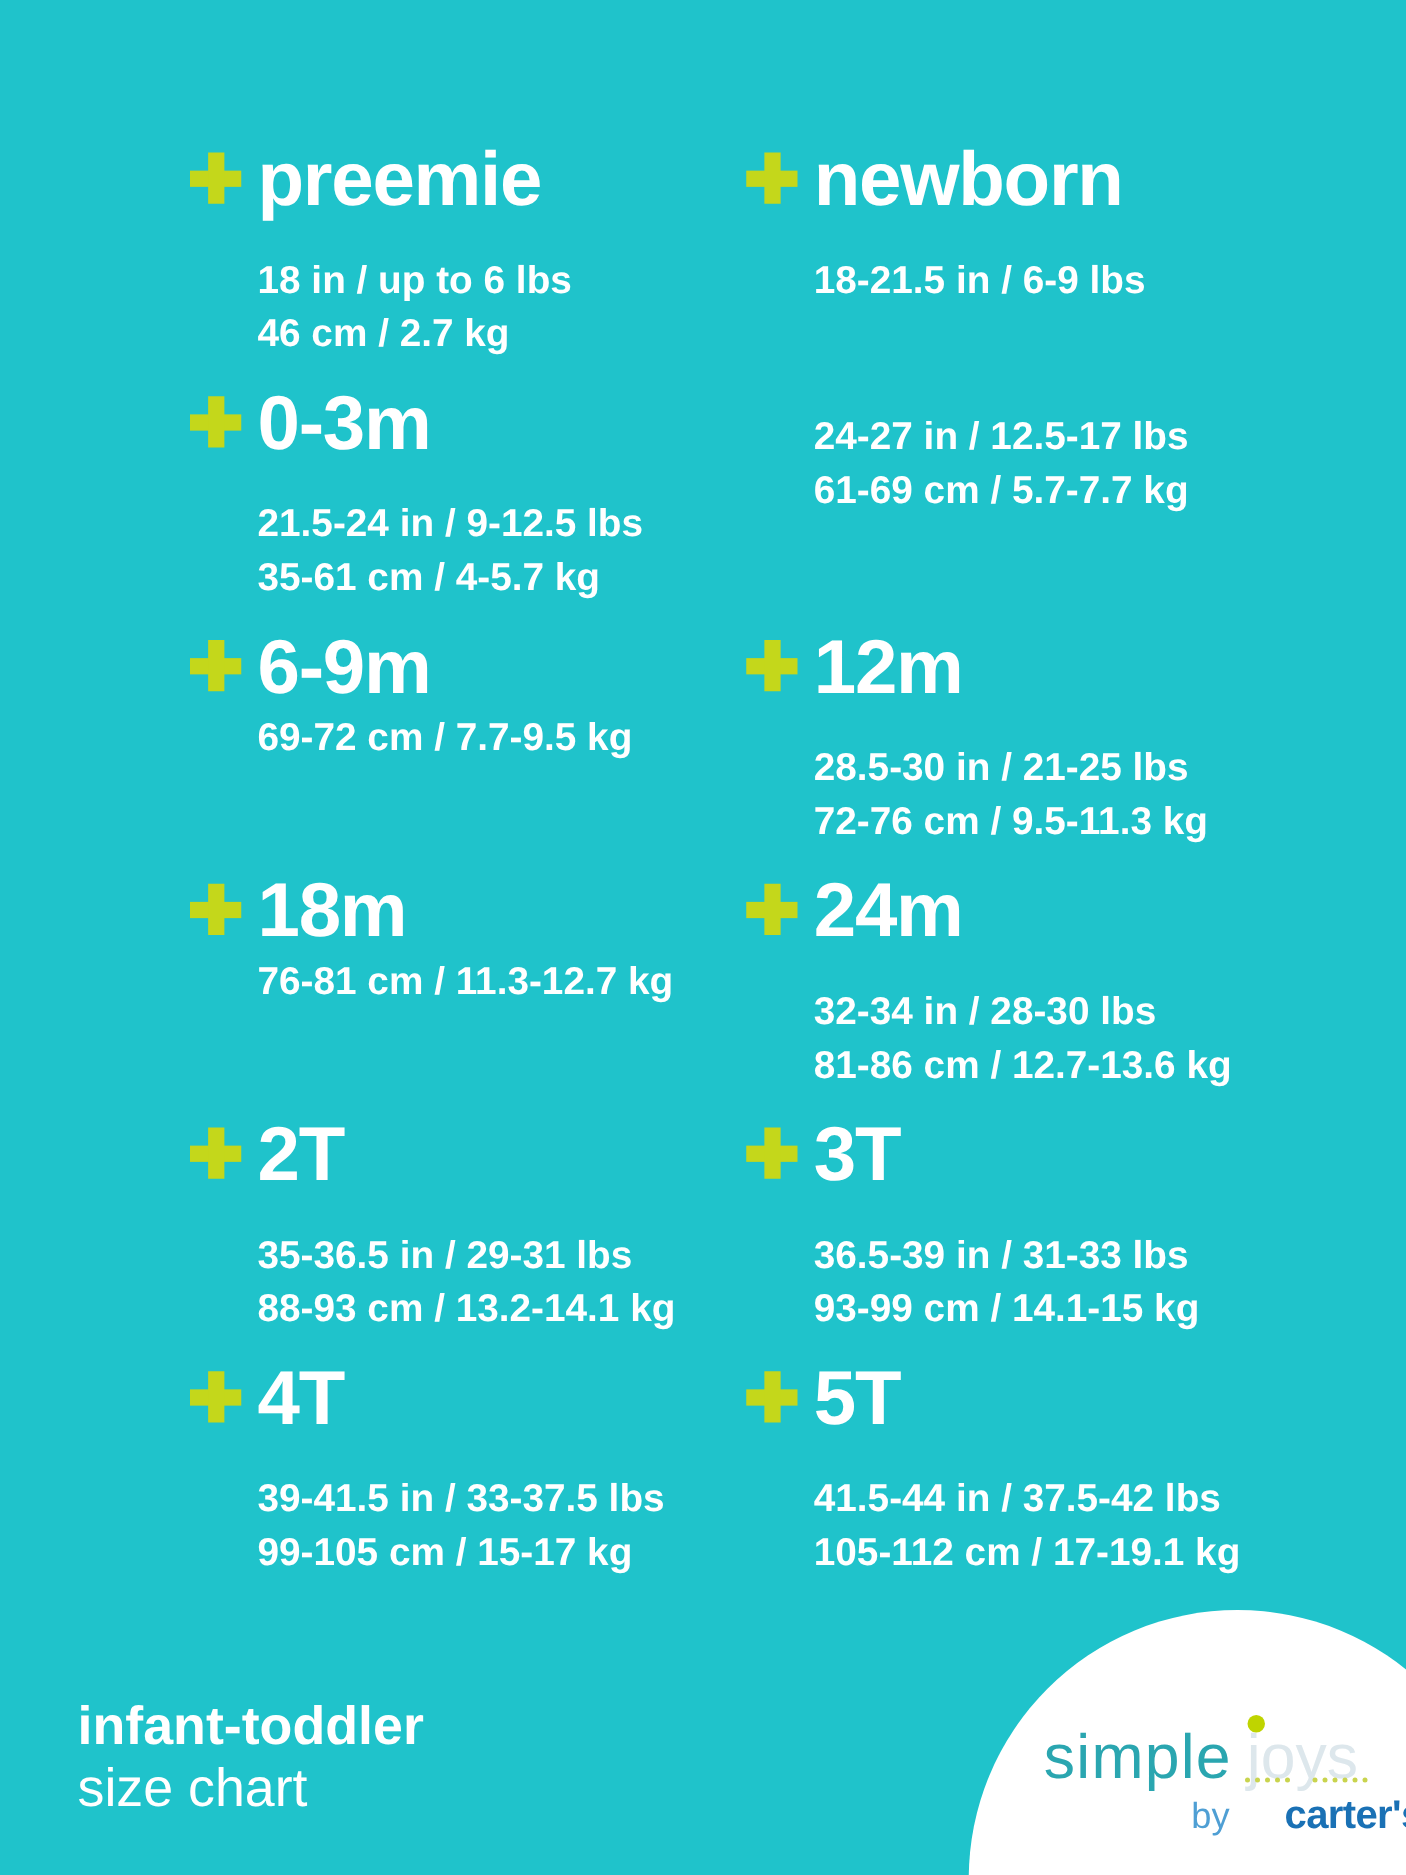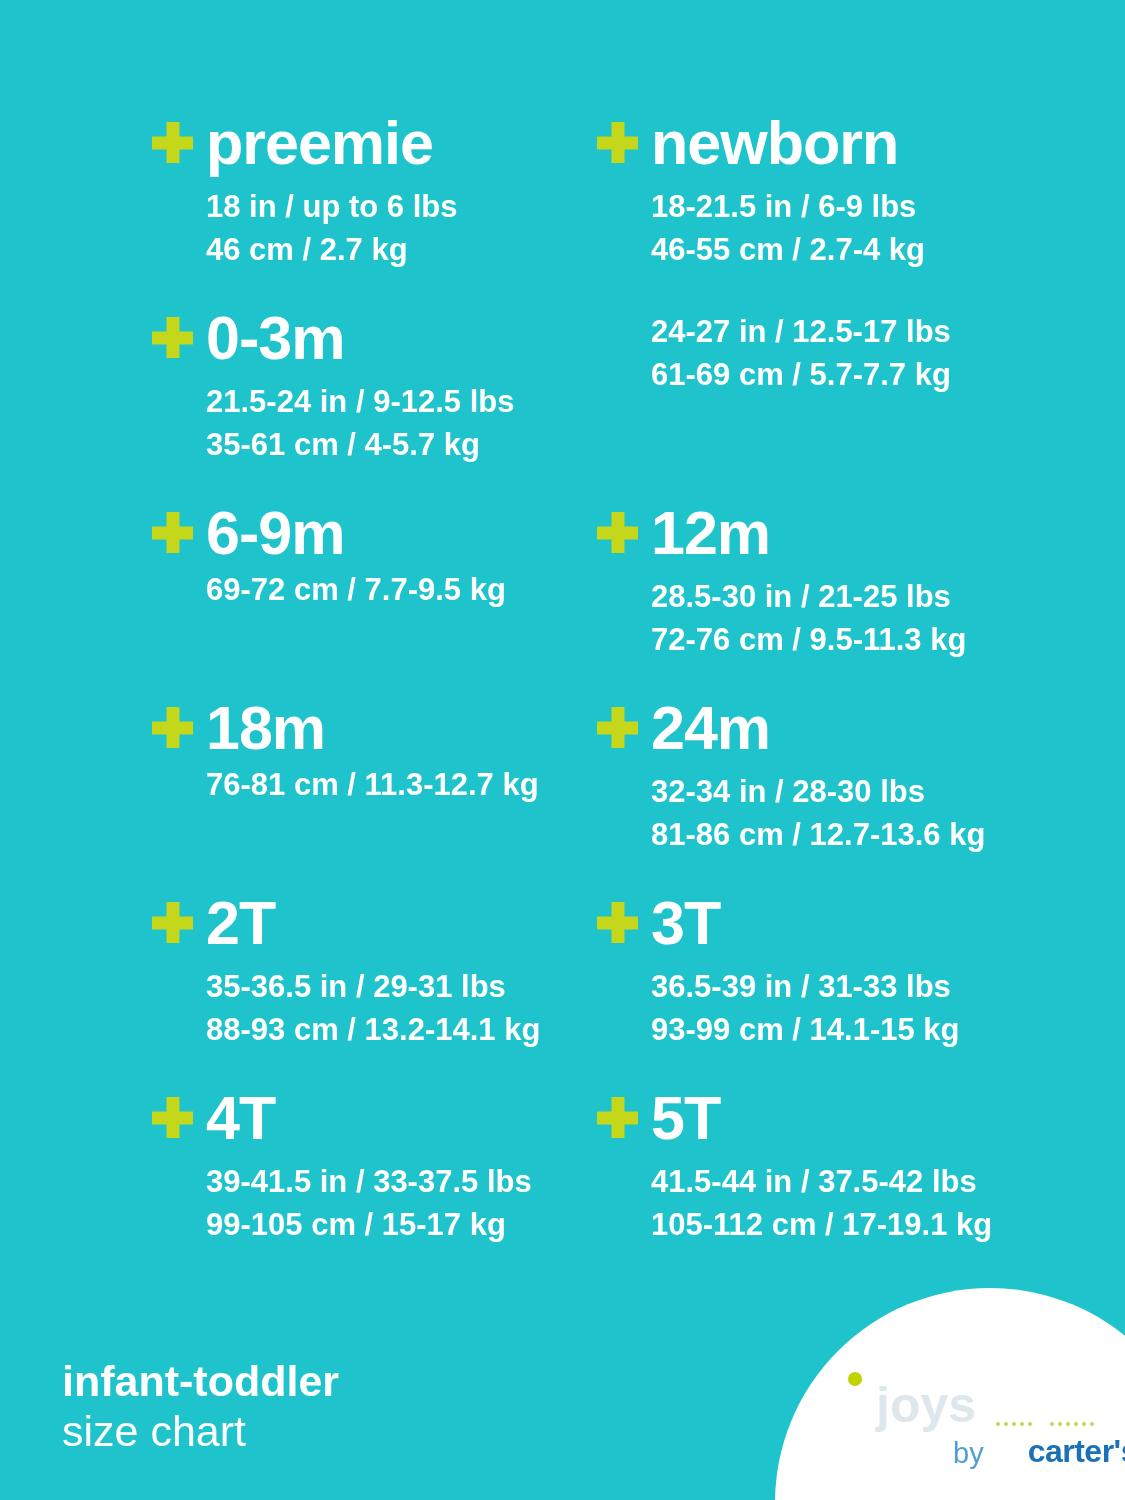--- a/index.html
+++ b/index.html
@@ -20,33 +20,33 @@
   }
   .cell{overflow:visible;}
   .title-row{display:flex;align-items:flex-start;gap:13px;height:70px;}
   .plus{width:41px;height:41px;margin-top:14px;position:relative;flex:none;}
   .plus::before{content:"";position:absolute;left:0;top:50%;transform:translateY(-50%);
     width:100%;height:13px;background:var(--accent-plus,#c4d71b);}
   .plus::after{content:"";position:absolute;top:0;left:50%;transform:translateX(-50%);
     width:13px;height:100%;background:var(--accent-plus,#c4d71b);}
   .size-label{font-size:61px;font-weight:bold;line-height:70px;letter-spacing:-1px;white-space:nowrap;}
   .detail{margin-left:54px;font-size:31px;font-weight:bold;line-height:43px;white-space:nowrap;}
-  .detail.first{margin-top:7px;}
+  .detail.first{margin-top:24px;}
   .footer{position:absolute;left:62px;top:1356px;}
   .footer-bold{font-size:43px;font-weight:bold;line-height:50px;}
   .footer-reg{font-size:43px;font-weight:normal;line-height:50px;}
   .circle{
     position:absolute;left:775px;top:1288px;
     width:430px;height:430px;border-radius:50%;
     background:var(--circle,#ffffff);
   }
   .logo-row{position:absolute;left:835px;top:1376px;display:flex;align-items:baseline;white-space:nowrap;}
   .logo-simple{font-size:50px;font-weight:400;color:var(--logo-simple,#2aa6b0);letter-spacing:1px;}
   .logo-joys-wrap{position:relative;margin-left:12px;}
-  .logo-joys{font-size:50px;font-weight:bold;color:var(--logo-joys,#dde7ec);letter-spacing:0px;margin-left:29px;}
+  .logo-joys{font-size:50px;font-weight:normal;color:var(--logo-joys,#dde7ec);letter-spacing:0px;}
   .j-dot{position:absolute;left:1px;top:-4px;width:14px;height:14px;border-radius:50%;
     background:var(--logo-dot,#bfd400);}
   .dotted-row{position:absolute;top:1422px;display:flex;gap:4px;}
   .dotted-row .dot{width:4px;height:4px;border-radius:50%;background:#c9d44e;}
   .dots-left{left:996px;}
   .dots-right{left:1050px;}
   .byline{position:absolute;left:953px;top:1433px;display:flex;align-items:flex-end;white-space:nowrap;gap:36px;}
   .logo-by{font-size:29px;font-weight:400;color:var(--logo-by,#4f9fd4);}
   .logo-carters{font-size:32px;font-weight:bold;color:var(--logo-carters,#1a71b5);margin-left:8px;letter-spacing:-0.5px;}
   .logo-tm{font-size:12px;color:var(--logo-by,#4f9fd4);position:relative;top:-14px;margin-left:1px;}
@@ -66,21 +66,20 @@
       <div class="detail first">18 in / up to 6 lbs</div>
       <div class="detail">46 cm / 2.7 kg</div>
     </div>
 
     <div class="cell">
       <div class="title-row">
         <span class="plus"></span>
         <span class="size-label">newborn</span>
       </div>
       <div class="detail first">18-21.5 in / 6-9 lbs</div>
-      <div class="detail">46-55 cm / 2.7-4 kg</div>
     </div>
 
     <div class="cell">
       <div class="title-row">
         <span class="plus"></span>
         <span class="size-label">0-3m</span>
       </div>
       <div class="detail first">21.5-24 in / 9-12.5 lbs</div>
       <div class="detail">35-61 cm / 4-5.7 kg</div>
     </div>
@@ -163,20 +162,21 @@
   </div>
 
   <div class="footer">
     <div class="footer-bold">infant-toddler</div>
     <div class="footer-reg">size chart</div>
   </div>
 
   <div class="circle"></div>
 
   <div class="logo-row">
+    <span class="logo-simple">simple</span>
     <span class="logo-joys-wrap">
       <span class="logo-joys">joys</span>
       <span class="j-dot"></span>
     </span>
   </div>
 
   <div class="dotted-row dots-left">
     <span class="dot"></span>
       <span class="dot"></span>
       <span class="dot"></span>

